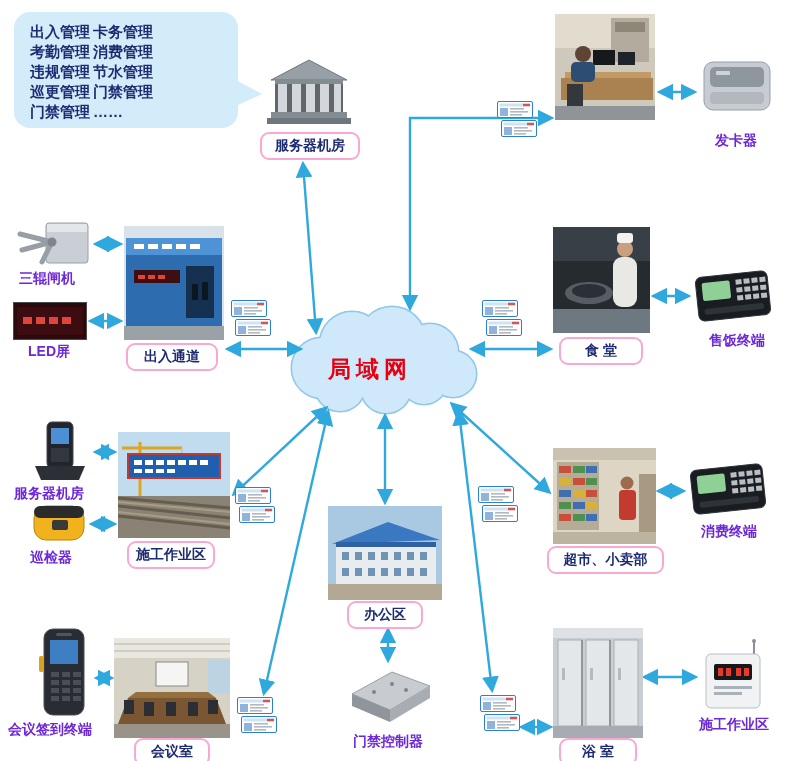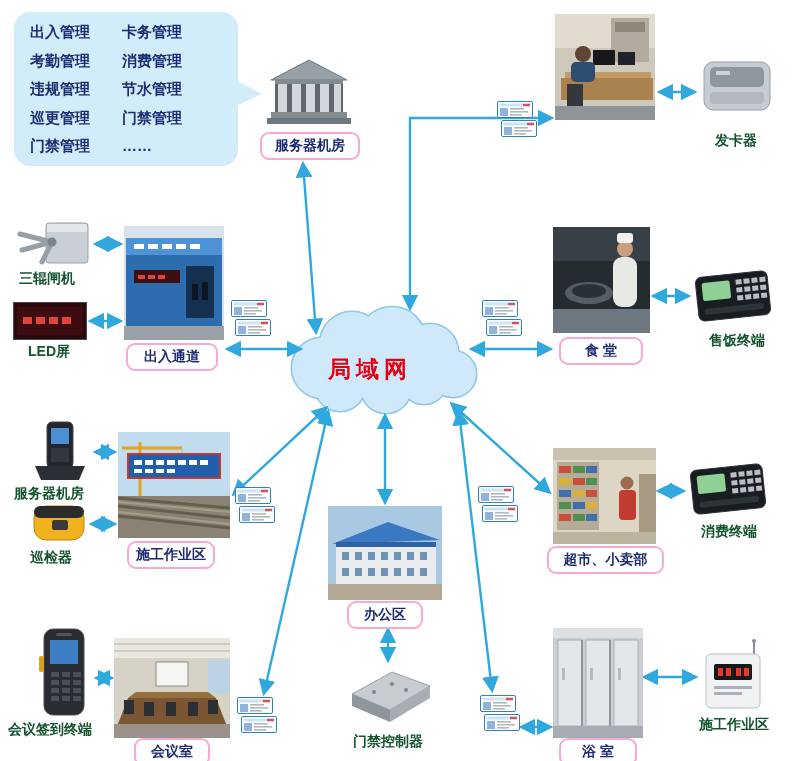--- a/index.html
+++ b/index.html
@@ -3,23 +3,23 @@
 <meta charset="utf-8">
 <style>
   *{margin:0;padding:0;box-sizing:border-box}
   body{background:#ffffff;font-family:"Liberation Sans","DejaVu Sans",sans-serif}
   #canvas{position:relative;width:800px;height:761px;background:#ffffff;overflow:hidden}
   #wires{position:absolute;left:0;top:0;width:800px;height:761px}
   .arrow{stroke:#2fa8dd;stroke-width:2.4;fill:none;marker-start:url(#ah);marker-end:url(#ah)}
   .photo,.device{position:absolute;display:block}
   .label-box{position:absolute;background:#fff;border:2px solid #f9a8d4;border-radius:9px;
     color:#1d2b72;font-weight:bold;font-size:14px;text-align:center;padding:3px 2px;line-height:1.25;z-index:5}
-  .label-plain{position:absolute;color:#14532d;font-weight:bold;font-size:14px;text-align:center;line-height:1.25;z-index:5}
-  .bubble{position:absolute;left:14px;top:12px;width:224px;height:154px;background:#d3ecfa;
-    border-radius:16px;display:flex;padding:10px 6px 10px 16px;gap:32px;z-index:4}
+  .label-plain{position:absolute;color:#6d28d9;font-weight:bold;font-size:14px;text-align:center;line-height:1.25;z-index:5}
+  .bubble{position:absolute;left:14px;top:12px;width:224px;height:116px;background:#d3ecfa;
+    border-radius:16px;display:flex;padding:10px 6px 10px 16px;gap:3px;z-index:4}
   .bubble-col{display:flex;flex-direction:column;justify-content:space-between}
   .bubble-item{font-size:15px;font-weight:bold;color:#1d2b72;line-height:20px;white-space:nowrap}
   .cloud-label{position:absolute;left:307px;top:354px;width:126px;text-align:center;
     font-size:23px;font-weight:bold;color:#e60012;letter-spacing:5px;z-index:5}
   .card-icon{position:absolute;width:40px;height:38px;z-index:6}
 </style>
 </head>
 <body>
 
 <div id="canvas">

